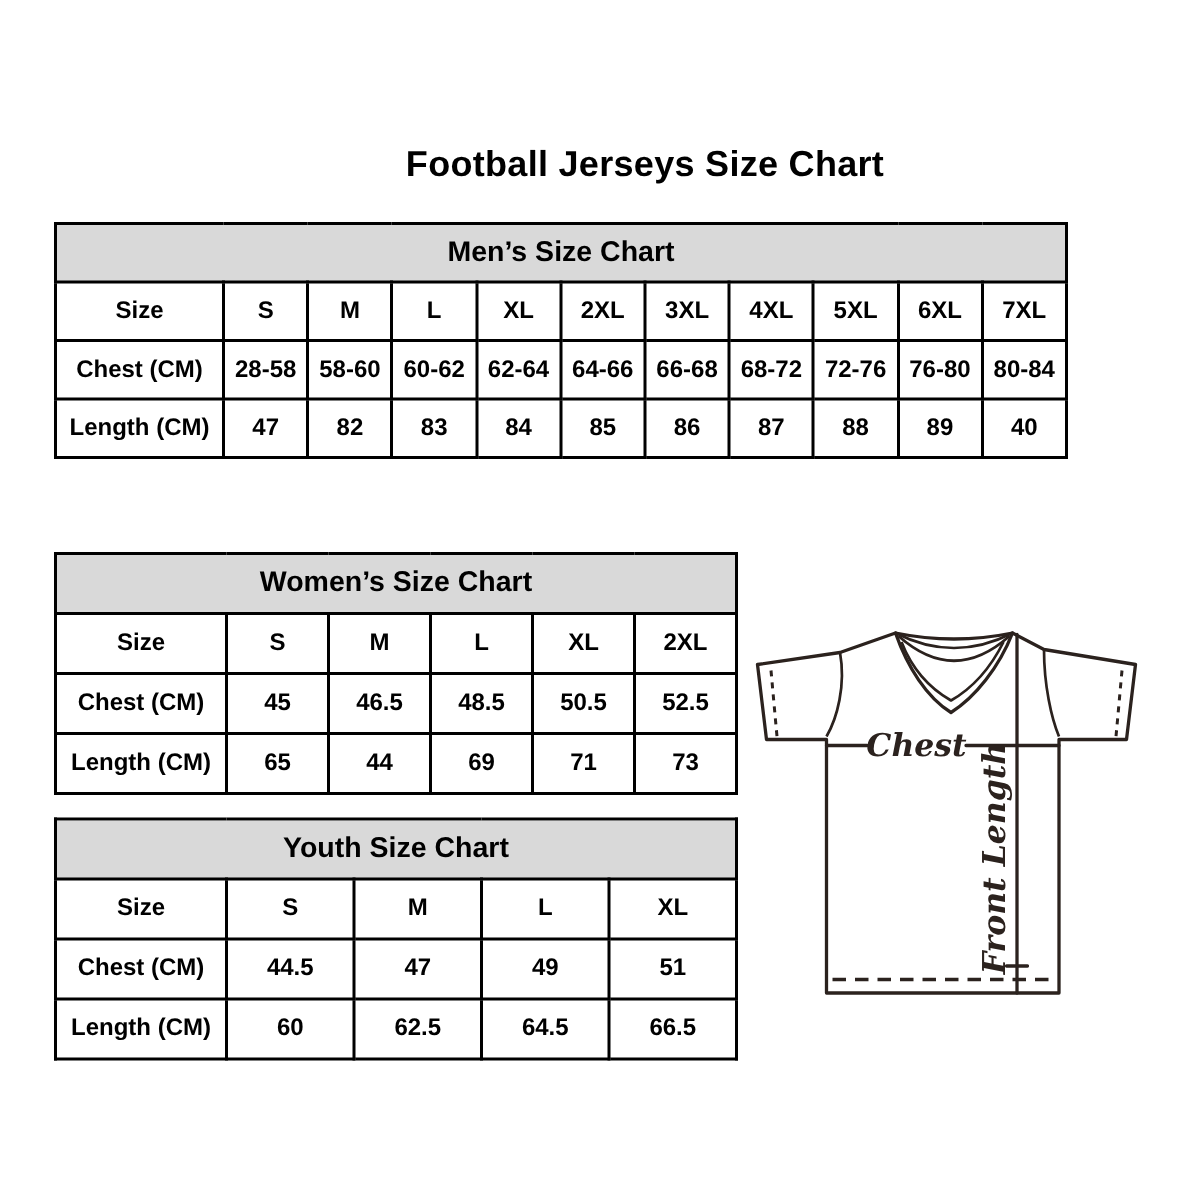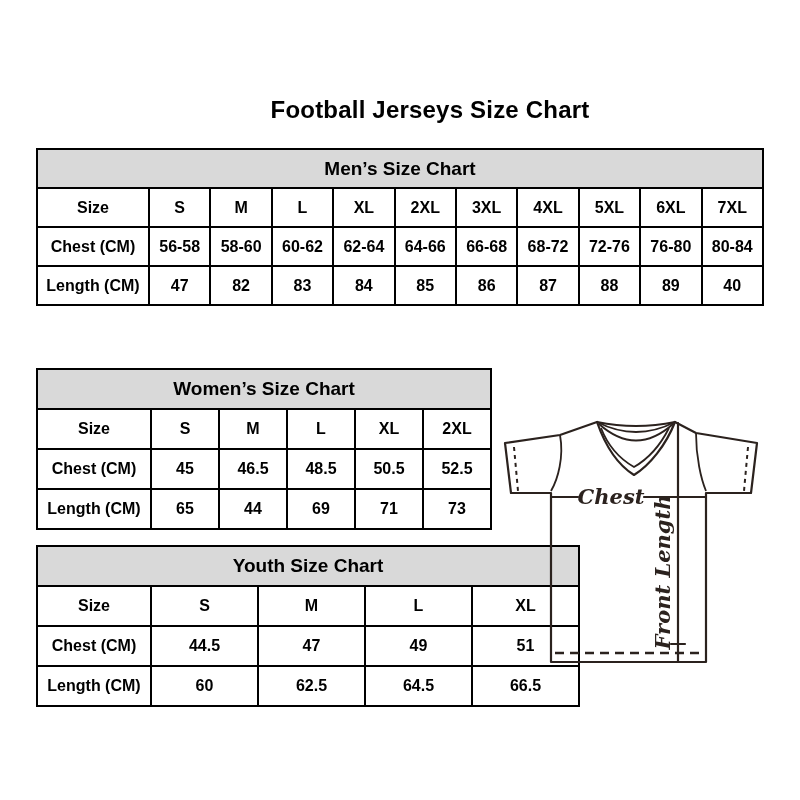--- a/index.html
+++ b/index.html
@@ -27,23 +27,23 @@
     font-weight:700;font-size:16px;color:var(--text);
     padding:0;overflow:hidden;white-space:nowrap;
   }
   table.sizes td.section{
     background:var(--header-bg);
     font-size:19px;font-weight:700;
   }
   tr.section-row{height:40px;}
   #mens tbody tr{height:39px;}
   #womens tbody tr,#youth tbody tr{height:40px;}
-  #mens{left:36px;top:148px;width:728px;}
+  #mens{left:36px;top:148px;width:676px;}
   #womens{left:36px;top:368px;width:456px;padding-left:30px;}
-  #youth{left:36px;top:545px;width:544px;}
+  #youth{left:36px;top:545px;width:456px;}
   .jersey-wrap{position:absolute;left:498px;top:405px;width:272px;height:272px;}
   .j-line{stroke:var(--diagram-line);fill:none;stroke-width:2.2;stroke-linejoin:round;stroke-linecap:round;}
   .j-thin{stroke:var(--diagram-line);fill:none;stroke-width:1.8;stroke-linejoin:round;}
   .j-cuff{stroke:var(--diagram-line);fill:none;stroke-width:2;stroke-dasharray:4 4;}
   .j-hem{stroke:var(--diagram-line);fill:none;stroke-width:2.4;stroke-dasharray:9 6;}
   .j-text{
     font-family:"DejaVu Serif", serif;font-style:italic;font-weight:700;
     font-size:21px;fill:var(--diagram-line);
   }
 </style>
@@ -72,21 +72,21 @@
           <td>XL</td>
           <td>2XL</td>
           <td>3XL</td>
           <td>4XL</td>
           <td>5XL</td>
           <td>6XL</td>
           <td>7XL</td>
         </tr>
         <tr>
           <td>Chest (CM)</td>
-          <td>56-58</td>
+          <td>28-58</td>
           <td>58-60</td>
           <td>60-62</td>
           <td>62-64</td>
           <td>64-66</td>
           <td>66-68</td>
           <td>68-72</td>
           <td>72-76</td>
           <td>76-80</td>
           <td>80-84</td>
         </tr>

